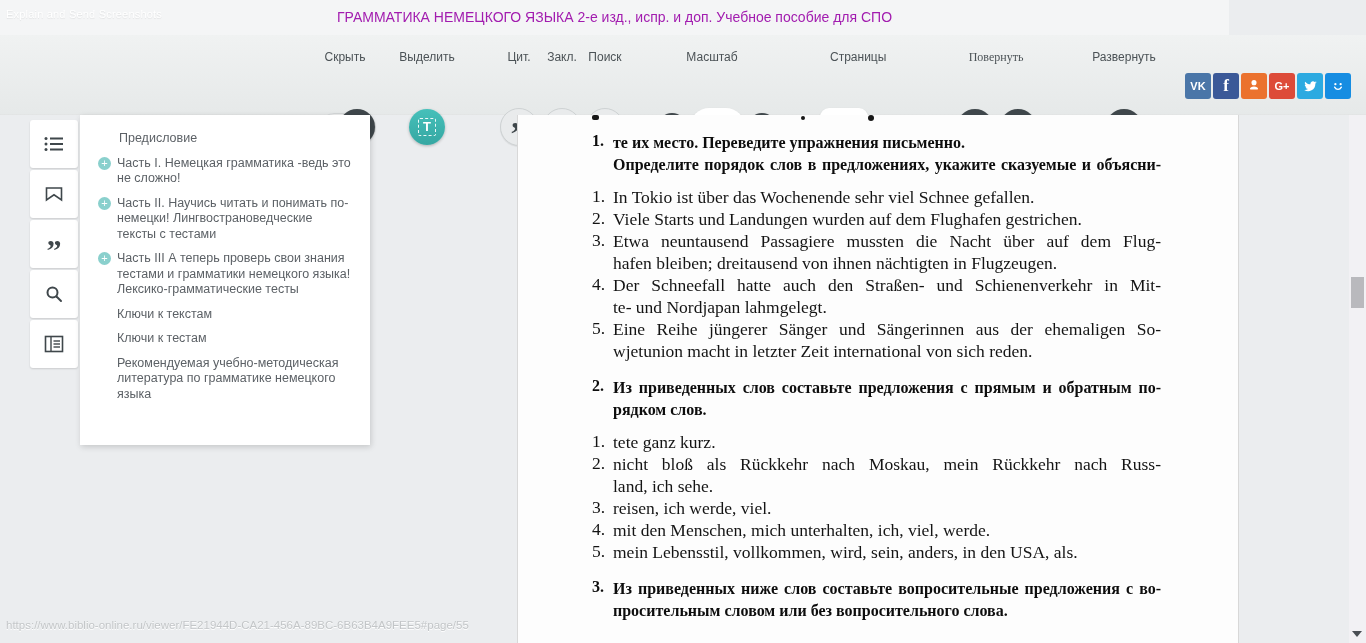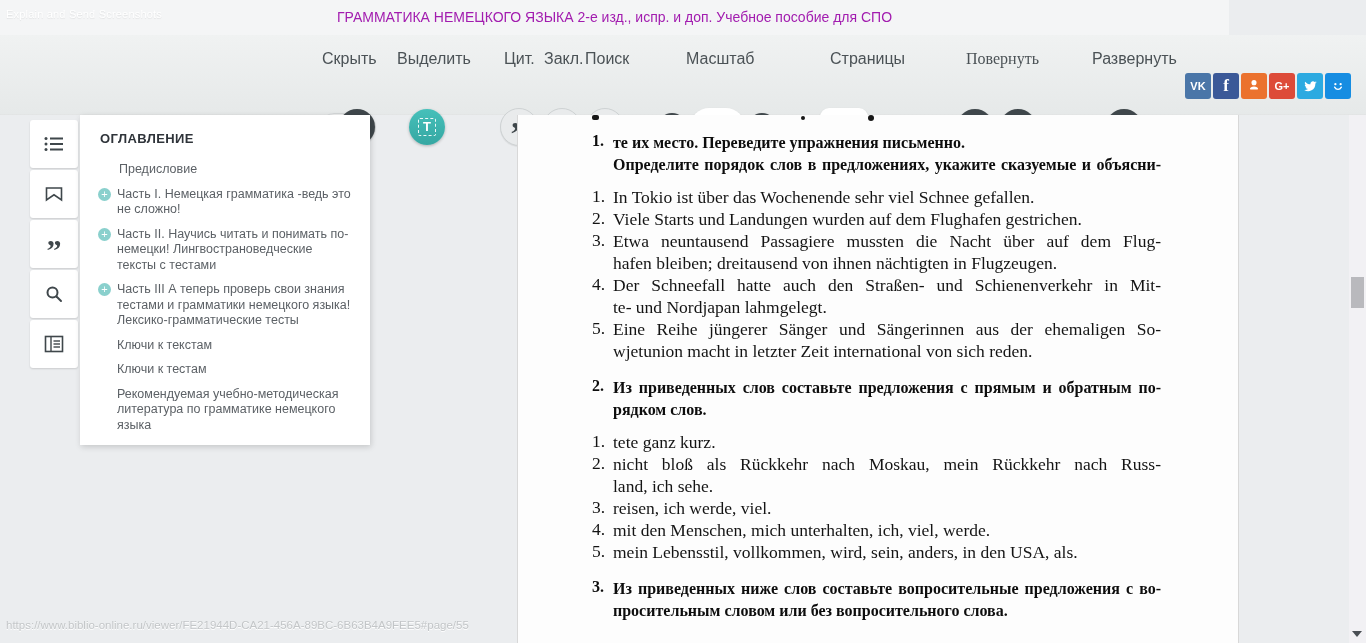--- a/index.html
+++ b/index.html
@@ -9,21 +9,21 @@
   
   .topbar { position:absolute; left:0; top:0; width:1229px; height:35px; background:#f4f5f6; }
   .ext-label { position:absolute; left:6px; top:8px; font-size:11px; color:#ffffff;
                text-shadow:0 1px 1px rgba(0,0,0,0.08); letter-spacing:.2px; }
   .doc-title { position:absolute; left:0; top:9px; width:100%; text-align:center;
                font-size:14px; color:#a21caf; }
 
   
   .toolbar { position:absolute; left:0; top:35px; width:1366px; height:80px;
              background:linear-gradient(#f0f2f2,#e6e9e9); border-bottom:1px solid rgba(0,0,0,.05); }
-  .tb-label { position:absolute; top:15px; font-size:16px; color:#4b5256; text-align:center; }
+  .tb-label { position:absolute; top:15px; font-size:12px; color:#4b5256; text-align:center; }
   .circle-btn { position:absolute; border-radius:50%; display:flex; align-items:center; justify-content:center; cursor:pointer; }
   .btn-dark  { background:#3f474b; color:#fff; box-shadow:0 1px 2px rgba(0,0,0,.25); }
   .btn-light { background:#e9ebec; border:1px solid #ced2d3; color:#3f474b; box-shadow:0 1px 1px rgba(0,0,0,.08); }
   .btn-teal  { background:linear-gradient(#46c0ba,#35a7a2); color:#fff; box-shadow:0 1px 3px rgba(0,0,0,.25); }
 
   .toggle-pill { position:absolute; left:320px; top:78px; width:56px; height:28px; border-radius:14px;
                  background:#fbfcfc; border:1px solid #d3d6d7; box-shadow:inset 0 1px 2px rgba(0,0,0,.08); cursor:pointer; }
   .toggle-knob { position:absolute; left:339px; top:74px; width:36px; height:36px; font-size:20px; font-weight:bold; }
   .toggle-knob span { margin-top:-2px; }
 
@@ -236,21 +236,20 @@
         <rect x="1.5" y="1.5" width="17" height="15" fill="none" stroke="#3f474b" stroke-width="1.6"></rect>
         <line x1="7" y1="1.5" x2="7" y2="16.5" stroke="#3f474b" stroke-width="1.4"></line>
         <line x1="9.5" y1="6" x2="16" y2="6" stroke="#3f474b" stroke-width="1.4"></line>
         <line x1="9.5" y1="9" x2="16" y2="9" stroke="#3f474b" stroke-width="1.4"></line>
         <line x1="9.5" y1="12" x2="16" y2="12" stroke="#3f474b" stroke-width="1.4"></line>
       </svg>
   </span>
 </div>
 
 <div class="toc-panel">
-  <div class="toc-title">ОГЛАВЛЕНИЕ</div>
   <div class="toc-item" style="padding-left:19px;">
     <span>Предисловие</span>
   </div>
   <div class="toc-item">
     <span class="toc-plus">+</span>
     <span>Часть I. Немецкая грамматика -ведь это не сложно!</span>
   </div>
   <div class="toc-item">
     <span class="toc-plus">+</span>
     <span>Часть II. Научись читать и понимать по-немецки! Лингвострановедческие тексты с тестами</span>

